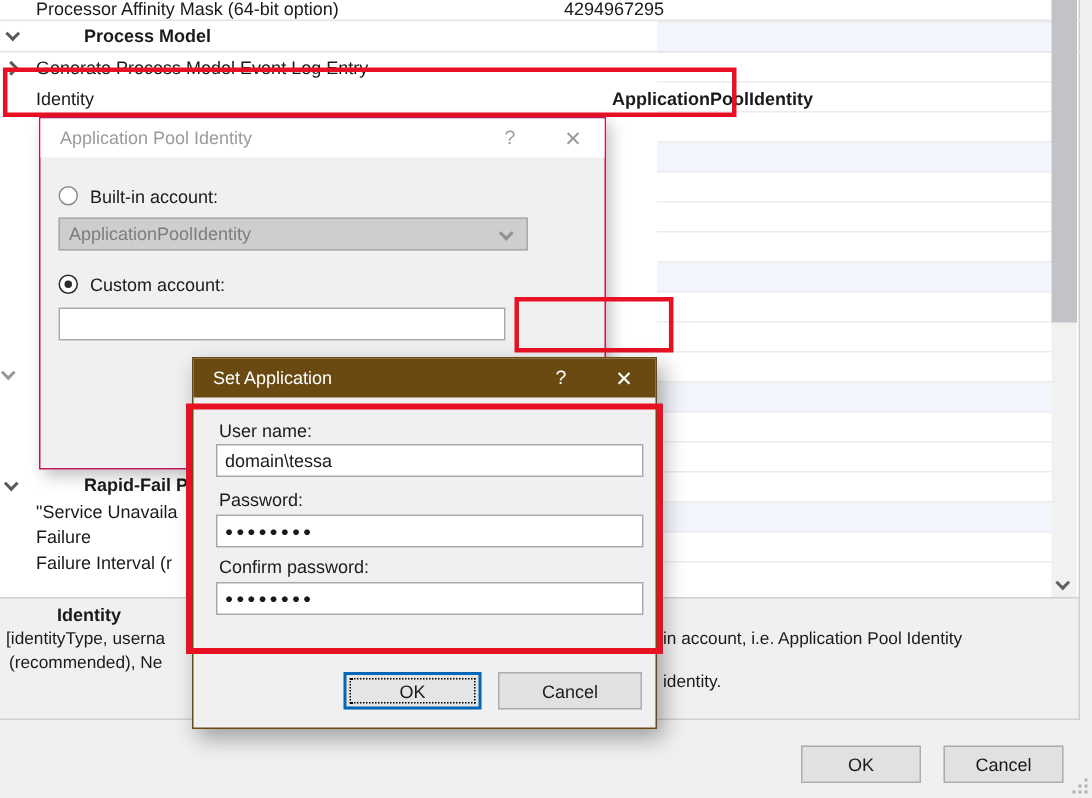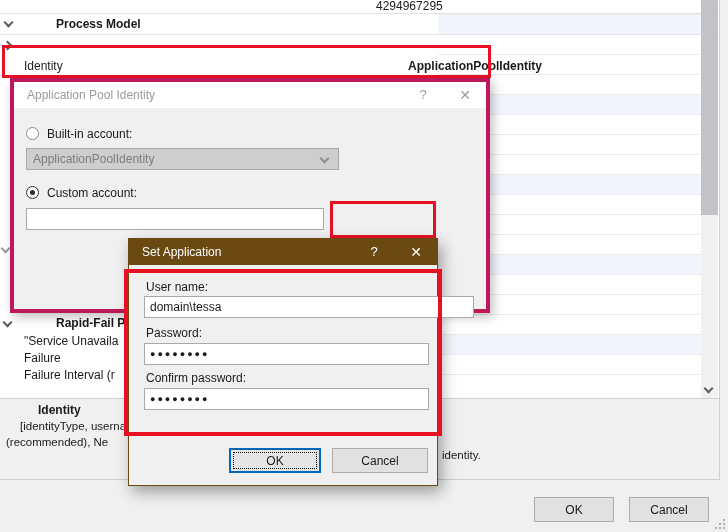--- a/index.html
+++ b/index.html
@@ -45,22 +45,22 @@
   .chev-down  { transform:rotate(45deg); }
   .chev-right { transform:rotate(-45deg); }
   .chev.gray { border-color:#9a9a9a; }
 
   
   .red-box { position:absolute; border:3px solid #e81123; background:transparent; pointer-events:none; }
 
   
   .dialog { position:absolute; background:#f0f0f0; }
   #app-pool-dialog {
-    left:10px; top:78px; width:480px; height:235px;
-    border:4px solid #be185d;
+    left:26px; top:78px; width:378px; height:235px;
+    border:1px solid #be185d;
     box-shadow:3px 4px 10px rgba(0,0,0,0.25);
     z-index:5;
   }
   #app-pool-dialog .titlebar {
     position:absolute; left:0; top:0; width:100%; height:26px;
     background:#ffffff; color:#9b9b9b;
   }
   .titlebar .title { position:absolute; left:13px; top:6px; font-size:12px; }
   .titlebar .help-btn, .titlebar .close-btn {
     position:absolute; top:0; height:26px; width:34px;
@@ -164,28 +164,30 @@
   <div class="rowline" style="top:254px"></div>
     <div class="rowline" style="top:274px"></div>
   <div class="rowline" style="top:294px"></div>
     <div class="rowline" style="top:314px"></div>
   <div class="rowline" style="top:334px"></div>
     <div class="rowline" style="top:354px"></div>
   <div class="rowline" style="top:374px"></div>
 </div>
 
 <div class="grid-row" style="top:0;height:14px;border-bottom:1px solid #e3e3e3;">
+  <span class="grid-name" style="top:-1px">Processor Affinity Mask (64-bit option)</span>
   <span class="grid-value" style="top:-1px">4294967295</span>
 </div>
 <div class="grid-row" style="top:14px;height:21px;border-bottom:1px solid #e3e3e3;">
   <span class="chev chev-down abs" style="left:5px;top:5px"></span>
   <span class="grid-name bold" style="top:3px">Process Model</span>
 </div>
 <div class="grid-row" style="top:35px;height:21px;">
   <span class="chev chev-right abs" style="left:4px;top:7px"></span>
+  <span class="grid-name" style="top:3px">Generate Process Model Event Log Entry</span>
 </div>
 <div class="grid-row" style="top:56px;height:21px;">
   <span class="grid-name" style="top:3px">Identity</span>
   <span class="grid-value bold" style="top:3px">ApplicationPoolIdentity</span>
 </div>
 <div class="red-box" style="left:2px;top:45px;width:489px;height:33px;z-index:4;"></div>
 
 <span class="chev chev-down gray abs" style="left:2px;top:245px;z-index:2;"></span>
 
 <div class="left-strip-row" style="top:316px;height:17px;">
@@ -204,22 +206,23 @@
 
 <div class="abs" id="scrollbar">
   <div id="scroll-thumb"></div>
   <div id="scroll-down">
     <span class="chev chev-down"></span>
   </div>
 </div>
 
 <div class="abs" id="desc-panel">
   <div class="desc-text bold" style="left:6px;top:4px;font-size:12px;">Identity</div>
-  <div class="desc-text" style="left:20px;top:21px;">[identityType, userna</div>
+  <div class="desc-text" style="left:4px;top:21px;">[identityType, userna</div>
   <div class="desc-text" style="left:6px;top:37px;">(recommended), Ne</div>
+  <div class="desc-text" style="left:442px;top:21px;">in account, i.e. Application Pool Identity</div>
   <div class="desc-text" style="left:442px;top:37px;margin-top:13px;">identity.</div>
 </div>
 
 <div class="dialog" id="app-pool-dialog">
   <div class="titlebar">
     <span class="title">Application Pool Identity</span>
     <span class="help-btn">?</span>
     <span class="close-btn">✕</span>
   </div>
 
@@ -240,21 +243,21 @@
 </div>
 
 <div class="dialog" id="cred-dialog">
   <div class="titlebar">
     <span class="title">Set Application</span>
     <span class="help-btn">?</span>
     <span class="close-btn">✕</span>
   </div>
 
   <span class="dlg-label" style="left:17px;top:41px;">User name:</span>
-  <input class="txt-input" style="left: 15px; top: 57px; width: 330px; height: 22px;" value="domain\tessa">
+  <input class="txt-input" style="left: 15px; top: 57px; width: 285px; height: 22px;" value="domain\tessa">
 
   <span class="dlg-label" style="left:17px;top:87px;">Password:</span>
   <input class="txt-input pwd" style="left: 15px; top: 104px; width: 285px; height: 22px;" value="●●●●●●●●">
 
   <span class="dlg-label" style="left:17px;top:132px;">Confirm password:</span>
   <input class="txt-input pwd" style="left: 15px; top: 149px; width: 285px; height: 22px;" value="●●●●●●●●">
 
   <div class="red-box" style="left:-5px;top:30px;width:318px;height:167px;border-width:4px;"></div>
 
   <button class="win-btn default" style="left:100px;top:209px;width:92px;height:25px;">

